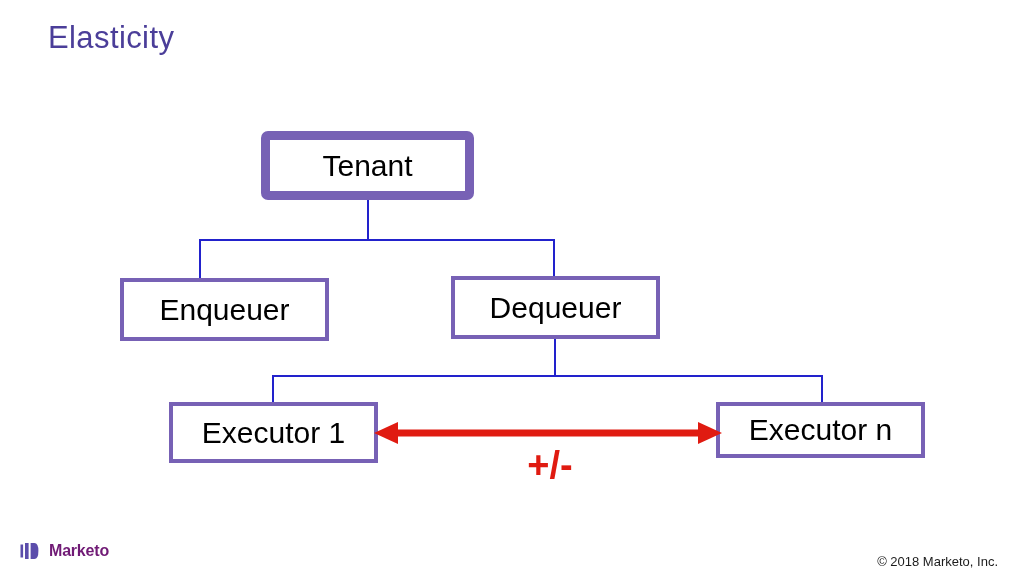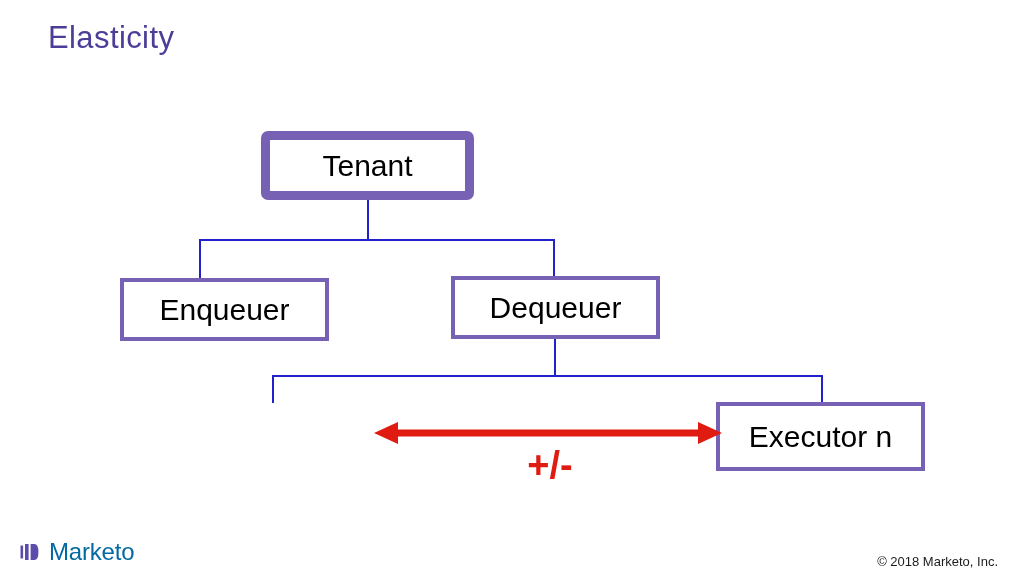--- a/index.html
+++ b/index.html
@@ -88,21 +88,21 @@
   #node-executor-1 {
     left: 169px;
     top: 402px;
     width: 209px;
     height: 61px;
   }
   #node-executor-n {
     left: 716px;
     top: 402px;
     width: 209px;
-    height: 69px;
+    height: 56px;
   }
 
   
   .conn {
     position: absolute;
     background: #2222cc;
     z-index: 1;
   }
   .conn.v { width: 2px; }
   .conn.h { height: 2px; }
@@ -158,23 +158,23 @@
     display: flex;
     align-items: center;
     gap: 7px;
   }
   #brand-logo-mark {
     display: block;
     width: 22px;
     height: 22px;
   }
   #brand-logo-text {
-    font-size: 24px;
-    font-weight: normal;
-    color: #0369a1;
+    font-size: 16px;
+    font-weight: bold;
+    color: #701a75;
     letter-spacing: -0.2px;
     line-height: 1;
   }
   #copyright {
     position: absolute;
     right: 26px;
     top: 26px;
     font-size: 13px;
     color: #1c1c1c;
     white-space: nowrap;
@@ -204,20 +204,23 @@
     </div>
 
     <div class="node" id="node-enqueuer">
       <span class="node-label">Enqueuer</span>
     </div>
 
     <div class="node" id="node-dequeuer">
       <span class="node-label">Dequeuer</span>
     </div>
 
+    <div class="node" id="node-executor-1">
+      <span class="node-label">Executor 1</span>
+    </div>
 
     <div class="node" id="node-executor-n">
       <span class="node-label">Executor n</span>
     </div>
 
     <svg id="elastic-arrow" viewBox="0 0 348 28">
       <line x1="20" y1="14" x2="328" y2="14" stroke="#e01b11" stroke-width="7"></line>
       <polygon points="0,14 24,3 24,25" fill="#e01b11"></polygon>
       <polygon points="348,14 324,3 324,25" fill="#e01b11"></polygon>
     </svg>

